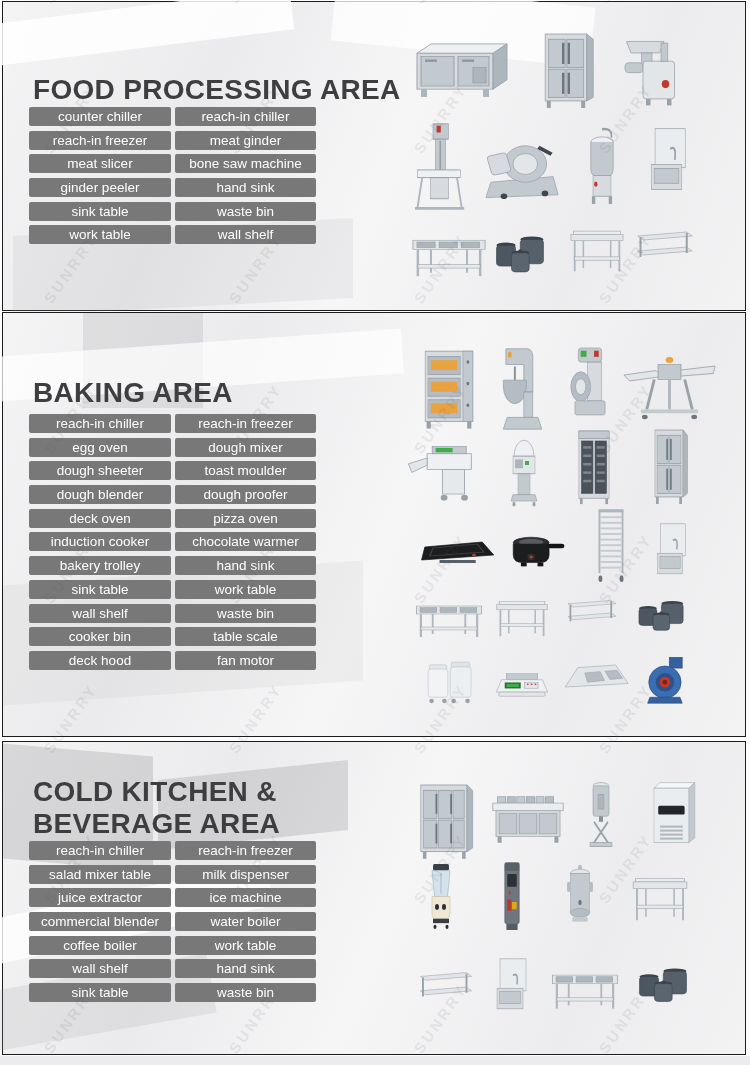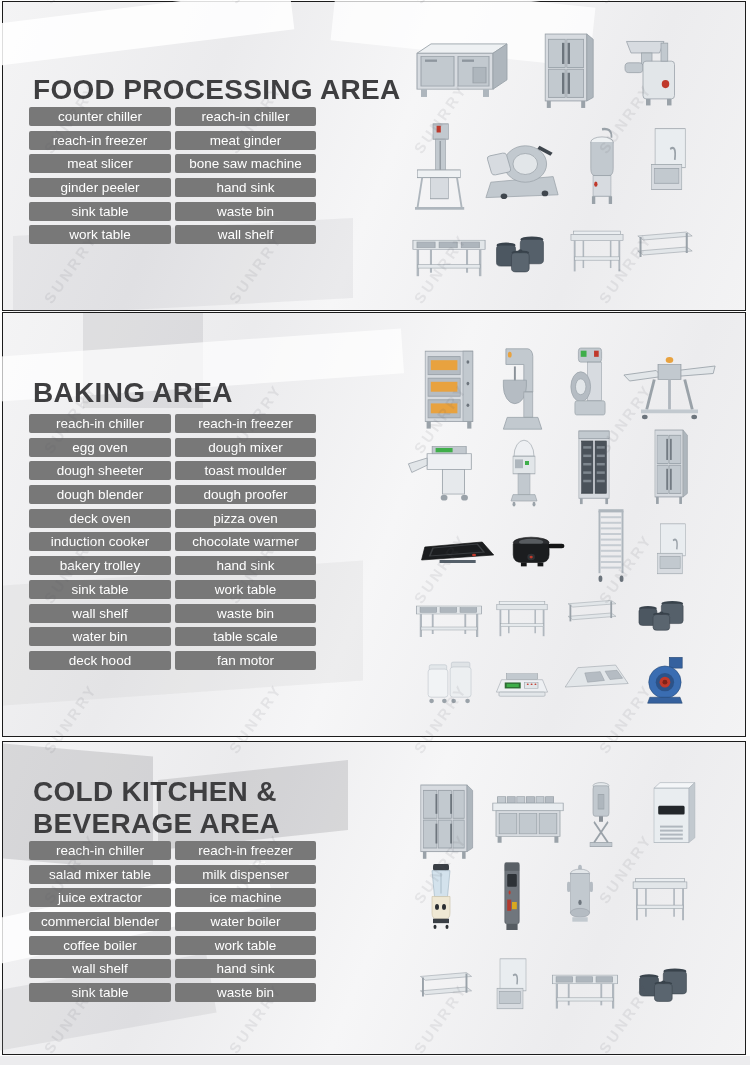--- a/index.html
+++ b/index.html
@@ -205,21 +205,21 @@
         <div class="label">deck oven</div>
         <div class="label">pizza oven</div>
         <div class="label">induction cooker</div>
         <div class="label">chocolate warmer</div>
         <div class="label">bakery trolley</div>
         <div class="label">hand sink</div>
         <div class="label">sink table</div>
         <div class="label">work table</div>
         <div class="label">wall shelf</div>
         <div class="label">waste bin</div>
-        <div class="label">water bin</div>
+        <div class="label">cooker bin</div>
         <div class="label">table scale</div>
         <div class="label">deck hood</div>
         <div class="label">fan motor</div>
       </div>
     <div class="products">
         <div class="product" style="left: 411px; top: 31px; width: 70px; height: 90px;">
           <svg viewBox="0 0 100 100" preserveAspectRatio="none">
             <rect x="16" y="8" width="68" height="78" fill="#d7dbe0" stroke="#9aa2a9"></rect>
             <rect x="70" y="8" width="14" height="78" fill="#c2c9cf" stroke="#9aa2a9"></rect>
             <circle cx="77" cy="20" r="2" fill="#6d757d"></circle>

